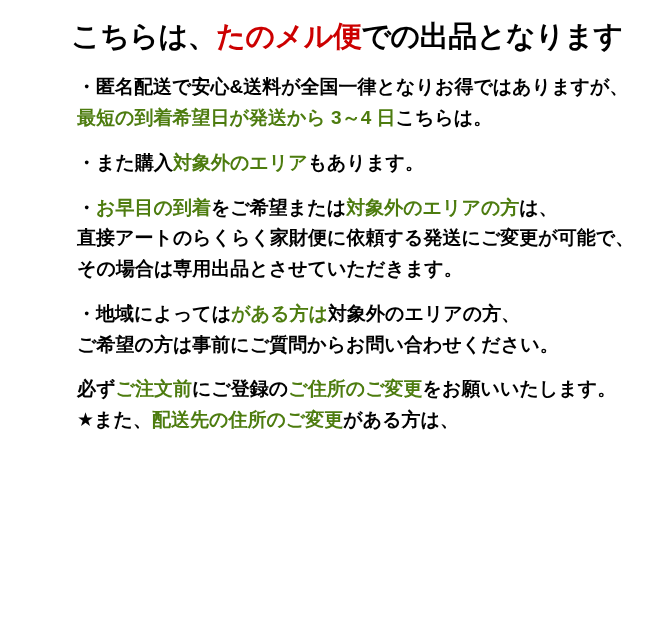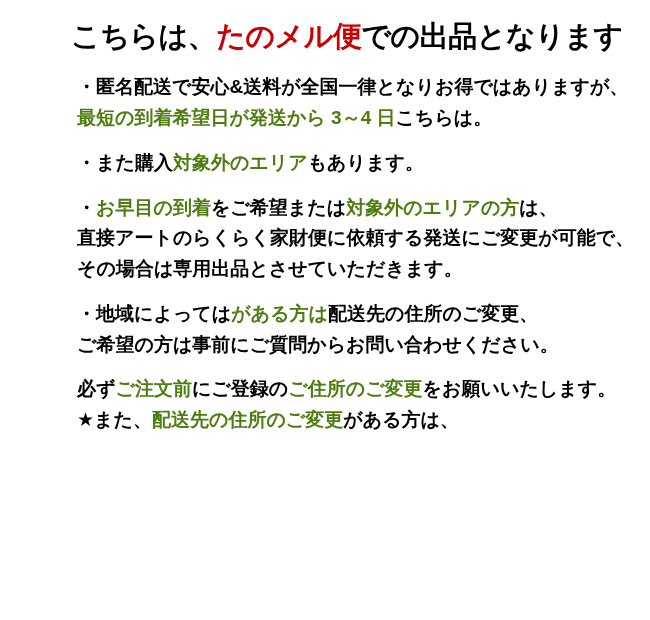--- a/index.html
+++ b/index.html
@@ -66,21 +66,21 @@
       </div>
       <div class="block">
         <div class="line"><span class="blk">・また購入</span><span class="red">対象外のエリア</span><span class="blk">もあります。</span></div>
       </div>
       <div class="block">
         <div class="line"><span class="blk">・</span><span class="red">お早目の到着</span><span class="blk">をご希望または</span><span class="red">対象外のエリアの方</span><span class="blk">は、</span></div>
         <div class="line"><span class="blk">直接アートのらくらく家財便に依頼する発送にご変更が可能で、</span></div>
         <div class="line"><span class="blk">その場合は専用出品とさせていただきます。</span></div>
       </div>
       <div class="block">
-        <div class="line"><span class="blk">・地域によっては</span><span class="red">がある方は</span><span class="blk">配送先の住所のご変更、</span></div>
+        <div class="line"><span class="blk">・地域によっては</span><span class="red">がある方は</span><span class="blk">対象外のエリアの方、</span></div>
         <div class="line"><span class="blk">ご希望の方は事前にご質問からお問い合わせください。</span></div>
       </div>
       <div class="block">
         <div class="line"><span class="blk">必ず</span><span class="red">ご注文前</span><span class="blk">にご登録の</span><span class="red">ご住所のご変更</span><span class="blk">をお願いいたします。</span></div>
         <div class="line"><span class="blk">★また、</span><span class="red">配送先の住所のご変更</span><span class="blk">がある方は、</span></div>
       </div>
     </div>
 
 </div>
 

